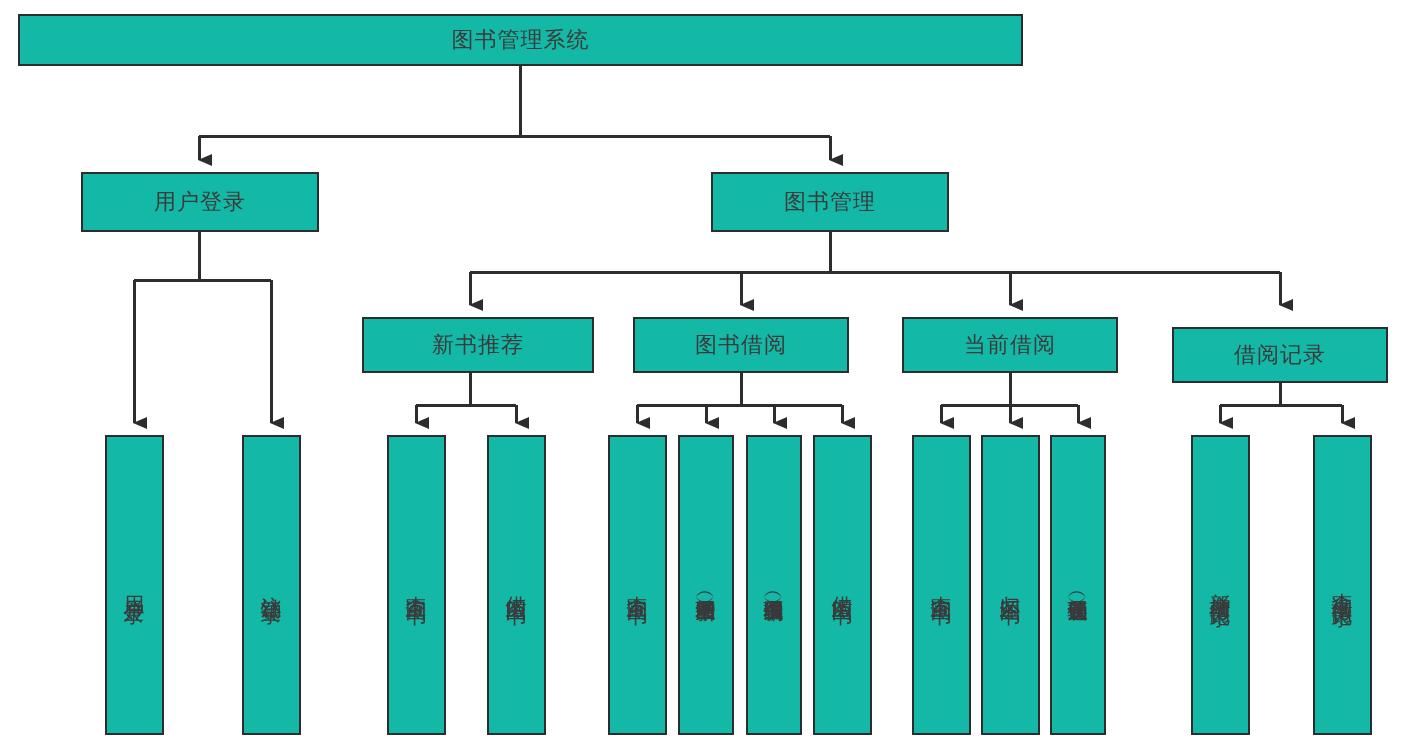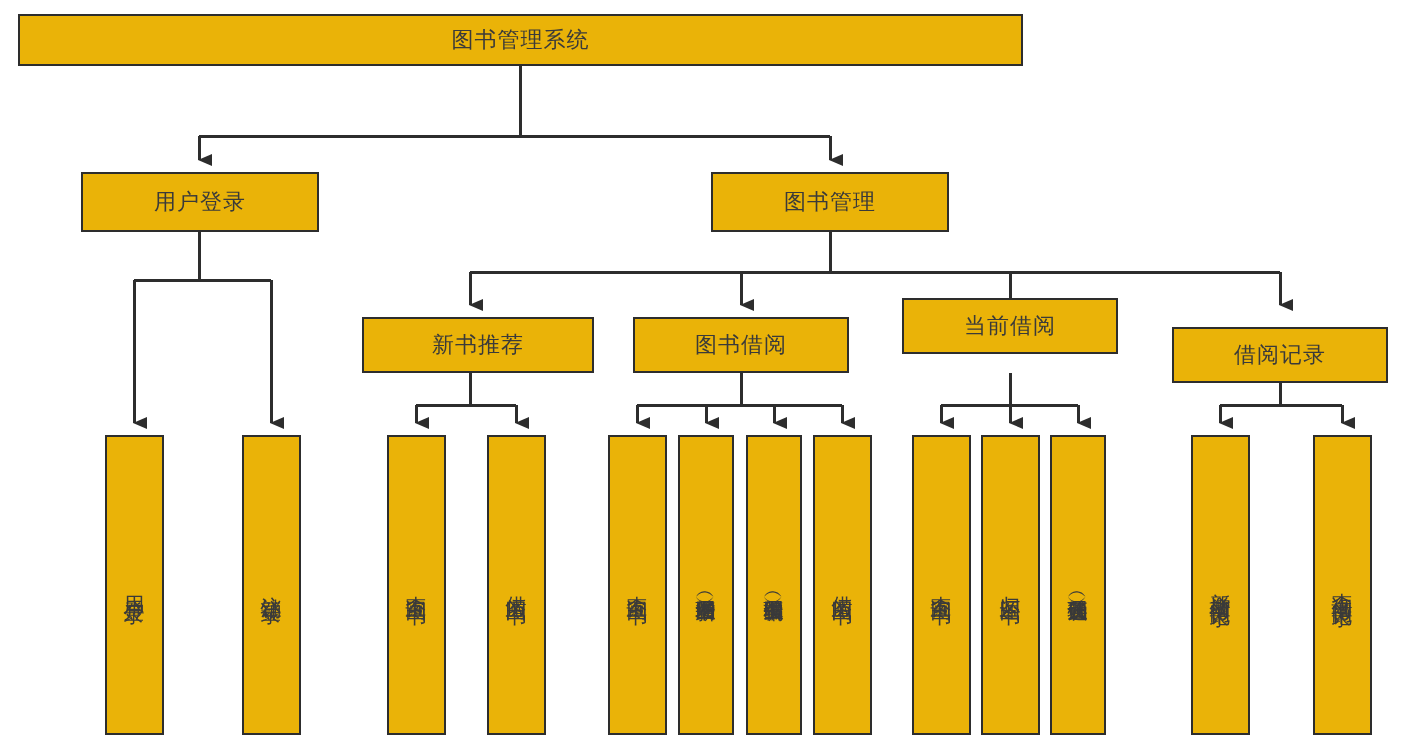--- a/index.html
+++ b/index.html
@@ -26,21 +26,21 @@
     left: 0;
     top: 0;
     width: 1405px;
     height: 747px;
     display: block;
   }
   .node-box {
     position: absolute;
     box-sizing: border-box;
     border: 2px solid #2d2d2d;
-    background: #eab308;
+    background: #14b8a6;
     display: flex;
     align-items: center;
     justify-content: center;
     overflow: hidden;
   }
   .node-label-h {
     font-size: 22px;
     color: #3a3a3a;
     line-height: 1.1;
     white-space: nowrap;
@@ -135,21 +135,21 @@
       </div>
     </div>
 
   <div id="level3-container">
       <div class="node-box" style="left: 362px; top: 317px; width: 232px; height: 56px;">
         <span class="node-label-h">新书推荐</span>
       </div>
       <div class="node-box" style="left: 633px; top: 317px; width: 216px; height: 56px;">
         <span class="node-label-h">图书借阅</span>
       </div>
-      <div class="node-box" style="left: 902px; top: 298px; width: 216px; height: 56px;">
+      <div class="node-box" style="left: 902px; top: 317px; width: 216px; height: 56px;">
         <span class="node-label-h">当前借阅</span>
       </div>
       <div class="node-box" style="left: 1172px; top: 327px; width: 216px; height: 56px;">
         <span class="node-label-h">借阅记录</span>
       </div>
     </div>
 
   <div id="leaves-container">
       <div class="node-box" style="left: 105px; top: 435px; width: 59px; height: 300px;">
         <span class="node-label-v">用户登录</span>

